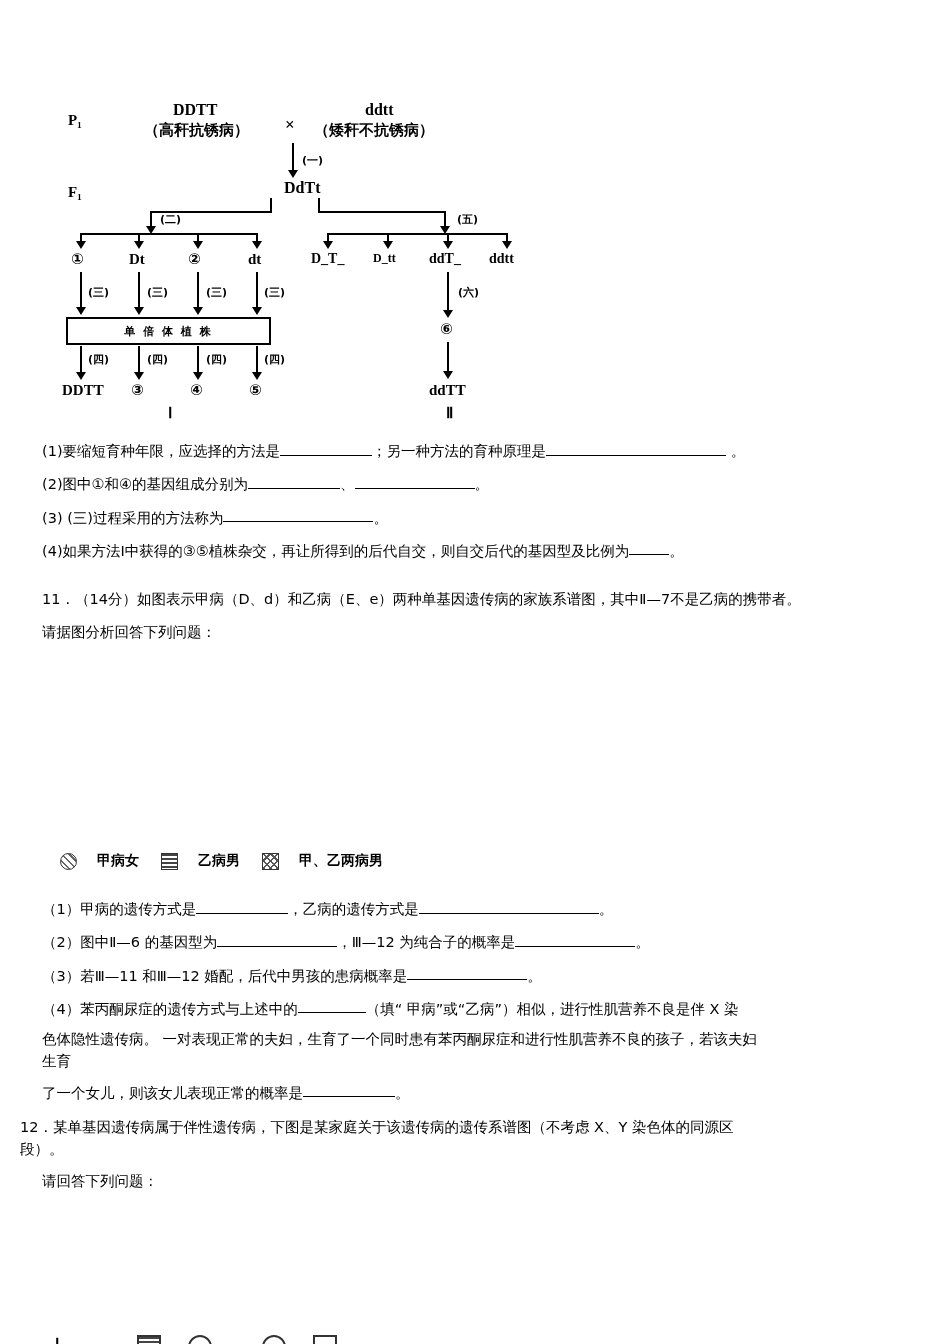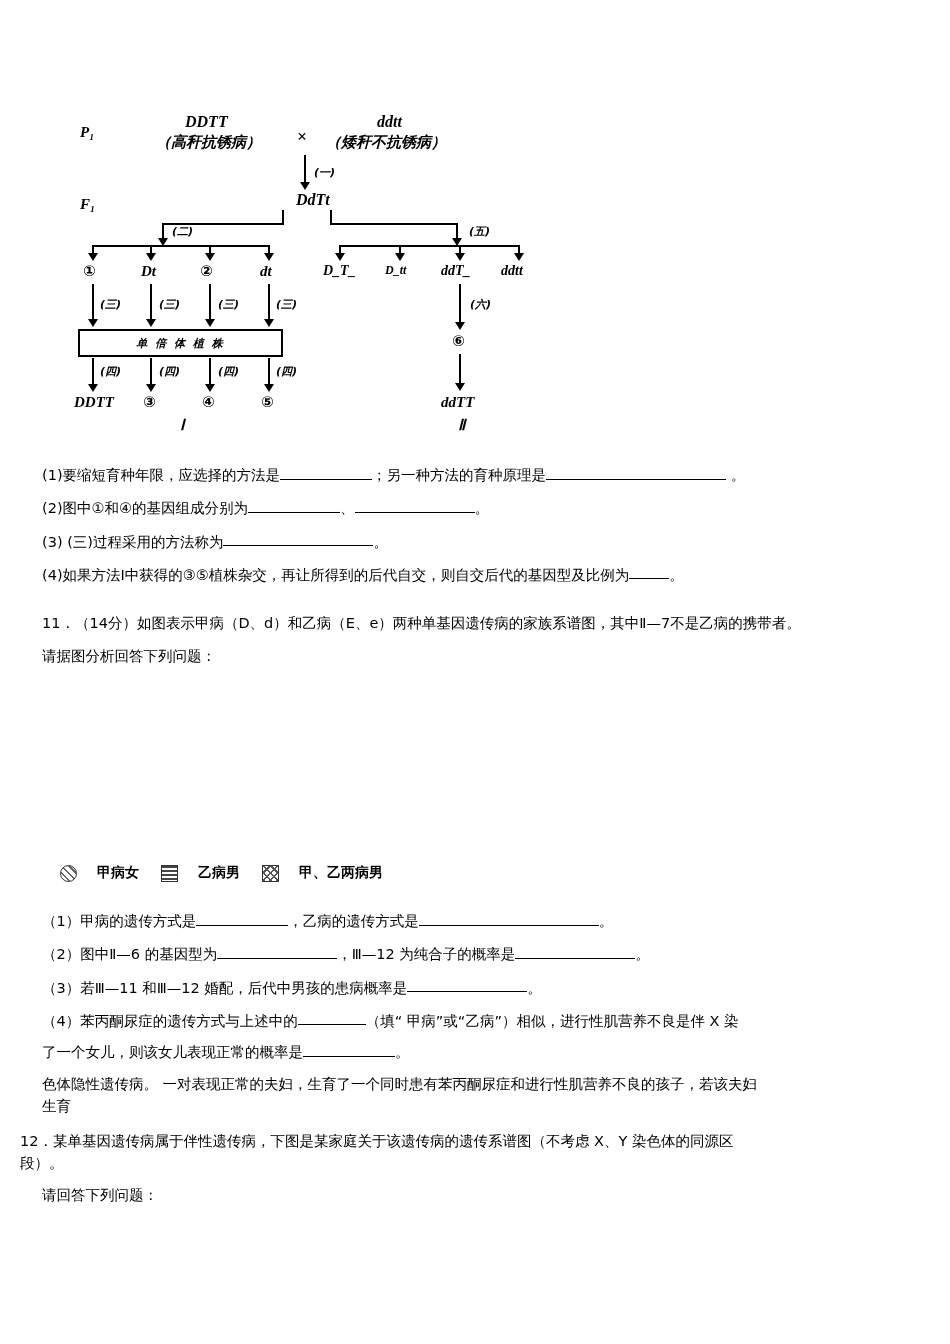--- a/index.html
+++ b/index.html
@@ -18,24 +18,23 @@
   .page {
     position: relative;
     width: 950px;
     height: 1344px;
     padding: 0;
   }
 
   
   .breeding-diagram {
     position: relative;
-    margin: 12px;
+    margin: 0;
     width: 774px;
     height: 440px;
-    font-style: italic;
   }
   .bd-label {
     position: absolute;
     font-weight: bold;
     font-family: "Liberation Serif", serif;
     white-space: nowrap;
   }
   .bd-cn {
     font-family: "DejaVu Sans", "Liberation Sans", sans-serif;
     font-weight: bold;
@@ -343,23 +342,23 @@
     </div>
 
     <div class="qtext q-block">
       <span>（3）</span><span>若Ⅲ—11 和Ⅲ—12 婚配，后代中男孩的患病概率是</span><span class="blank b-lg"></span><span>。</span>
     </div>
 
     <div class="qtext q-block-tight">
       <span>（4）</span><span>苯丙酮尿症的遗传方式与上述中的</span><span class="blank b-sm"></span><span>（填“ 甲病”或“乙病”）相似，进行性肌营养不良是伴 X 染</span>
     </div>
 
+    <div class="qtext q-block-tight">色体隐性遗传病。 一对表现正常的夫妇，生育了一个同时患有苯丙酮尿症和进行性肌营养不良的孩子，若该夫妇生育</div>
+
     <div class="qtext q-block">
       <span>了一个女儿，则该女儿表现正常的概率是</span><span class="blank b-md"></span><span>。</span>
     </div>
 
-    <div class="qtext q-block-tight">色体隐性遗传病。 一对表现正常的夫妇，生育了一个同时患有苯丙酮尿症和进行性肌营养不良的孩子，若该夫妇生育</div>
-
     <div class="qtext q-block" style="margin-top:13px;padding-left:20px;">12．某单基因遗传病属于伴性遗传病，下图是某家庭关于该遗传病的遗传系谱图（不考虑 X、Y 染色体的同源区段）。</div>
     <div class="qtext q-block">请回答下列问题：</div>
   </div>
 
 </div>
 
 </body></html>

